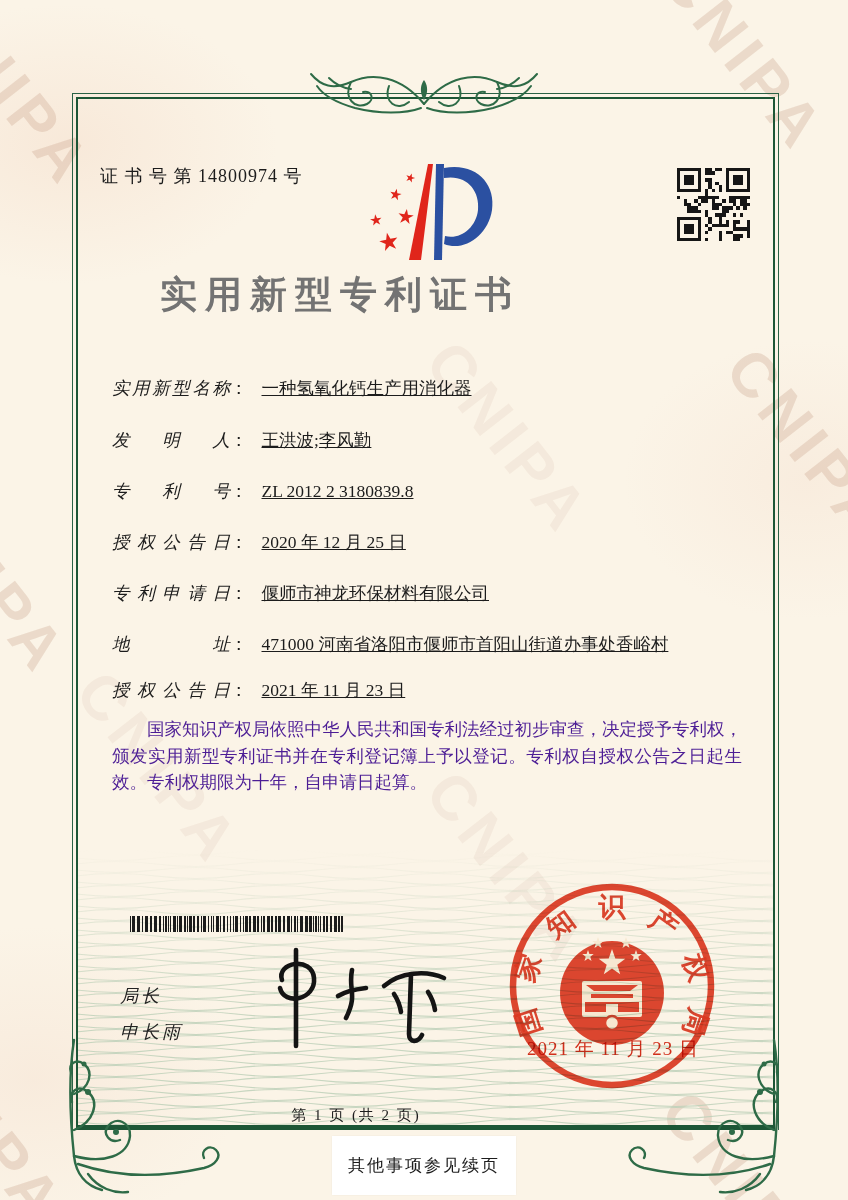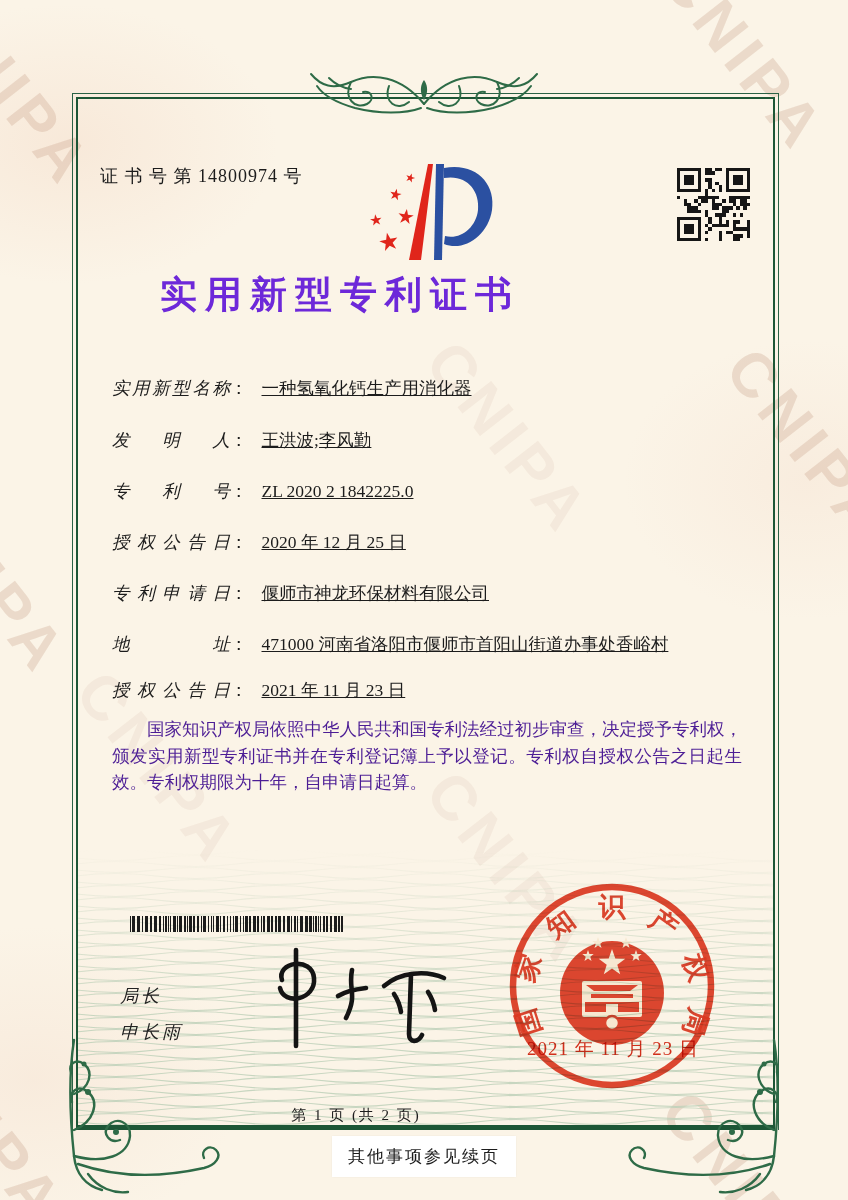--- a/index.html
+++ b/index.html
@@ -42,21 +42,21 @@
   .flourish.right { left:590px; top:1038px; transform:scaleX(-1); }
 
   .content { z-index:4;margin-top:20px; }
 
   .cert-no { left:100px; top:144px; font-size:18px; letter-spacing:1px; }
 
   .logo { left:352px; top:134px; width:155px; height:120px; }
   .qr { left:677px; top:148px; width:73px; height:73px; }
 
   .title { left:0; top:250px; width:680px; text-align:center;
-    font-size:37px; font-weight:700; letter-spacing:8px; color:#6d28d9; }
+    font-size:37px; font-weight:700; letter-spacing:8px; color:#737373; }
 
   .fields { left:112px; top:352px; width:640px; font-size:17.5px; }
   .frow { position:absolute; left:0; white-space:nowrap; }
   .flabel { display:inline-block; width:118px; text-align:justify; text-align-last:justify;font-style:italic; }
   .fval { margin-left:14px;text-decoration:underline; }
   .fpair2 { position:absolute; left:343px; top:0; }
 
   .paras { left:112px; top:696px; width:630px; font-size:17.5px; line-height:26.5px;
     text-align:justify; color:#4c1d95; }
   .paras p { text-indent:2em; }
@@ -71,21 +71,21 @@
   .signature { left:248px; top:924px; width:210px; height:112px; }
 
   .seal { left:503px; top:877px; width:218px; height:218px; z-index:5;
     mix-blend-mode:multiply; opacity:.95; }
   .seal-date { left:527px; top:1036px; z-index:6; font-size:19px; color:#d5311d;
     letter-spacing:1px; mix-blend-mode:multiply; }
 
   .page-num { left:0; top:1086px; width:712px; text-align:center; font-size:15px; letter-spacing:2px; }
 
   .note { left:50%; top:1136px; transform:translateX(-50%); background:#ffffff;
-    padding:9px 16px; font-size:17px; letter-spacing:2px; z-index:4; box-shadow:0 0 2px rgba(0,0,0,.05); }
+    padding:18px 16px; font-size:17px; letter-spacing:2px; z-index:4; box-shadow:0 0 2px rgba(0,0,0,.05); }
 </style>
 </head>
 <body>
 
 <div id="wm-layer">
     <div class="wm" style="left: -30px; top: -20px;">CNIPA</div>
     <div class="wm" style="left: 703px; top: -55px;">CNIPA</div>
     <div class="wm" style="left: 768px; top: 335px;">CNIPA</div>
     <div class="wm" style="left: -55px; top: 468px;">CNIPA</div>
     <div class="wm faint" style="left: 468px; top: 328px;">CNIPA</div>
@@ -436,21 +436,21 @@
 <div class="abs content title">实用新型专利证书</div>
 
 <div class="abs content fields">
   <div class="frow" style="top:4px">
     <span class="flabel">实用新型名称</span><span>：</span><span class="fval">一种氢氧化钙生产用消化器</span>
   </div>
   <div class="frow" style="top:56px">
     <span class="flabel">发明人</span><span>：</span><span class="fval">王洪波;李风勤</span>
   </div>
   <div class="frow" style="top:107px">
-    <span class="flabel">专利号</span><span>：</span><span class="fval">ZL 2020 2 1842225.0</span>
+    <span class="flabel">专利号</span><span>：</span><span class="fval">ZL 2012 2 3180839.8</span>
   </div>
   <div class="frow" style="top:158px">
     <span class="flabel">授权公告日</span><span>：</span><span class="fval">2020 年 12 月 25 日</span>
   </div>
   <div class="frow" style="top:209px">
     <span class="flabel">专利申请日</span><span>：</span><span class="fval">偃师市神龙环保材料有限公司</span>
   </div>
   <div class="frow" style="top:260px">
     <span class="flabel">地址</span><span>：</span><span class="fval">471000 河南省洛阳市偃师市首阳山街道办事处香峪村</span>
   </div>

